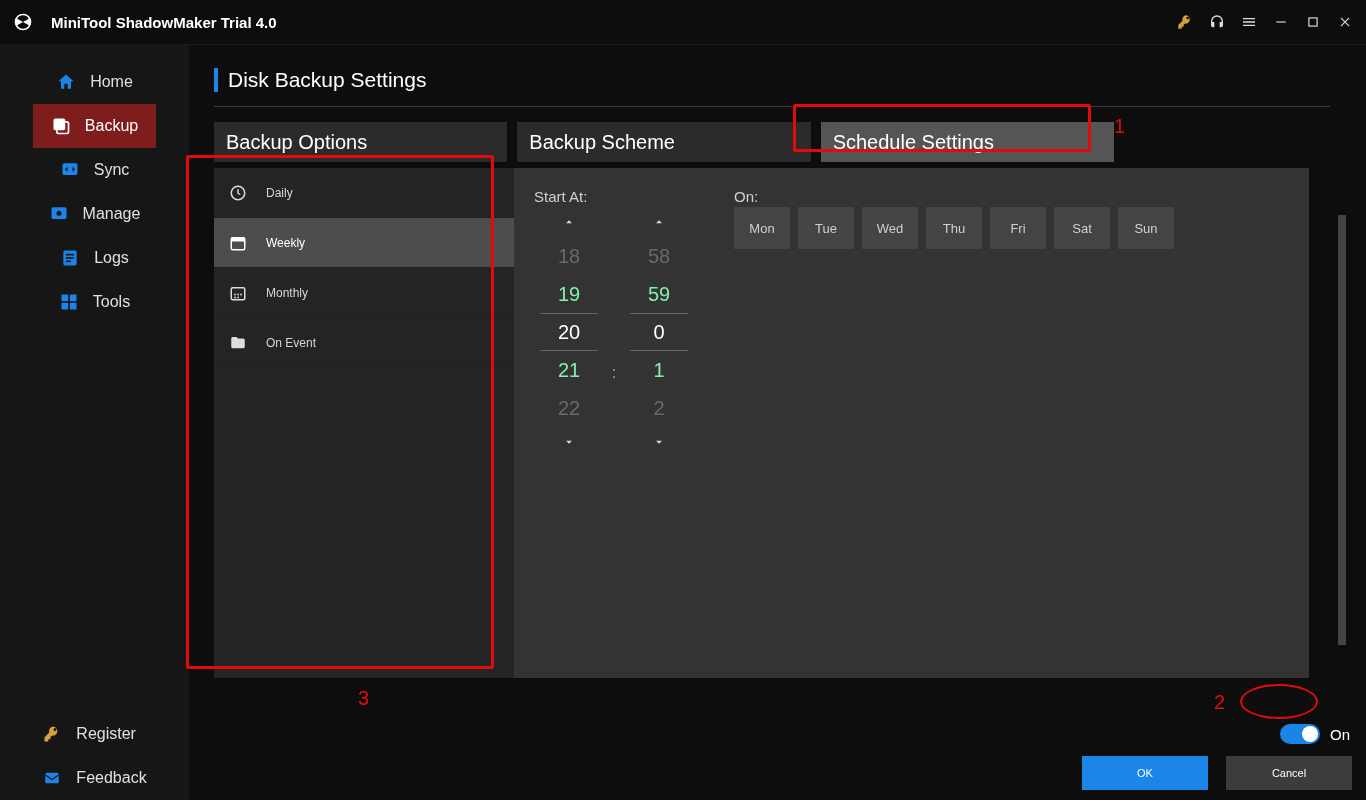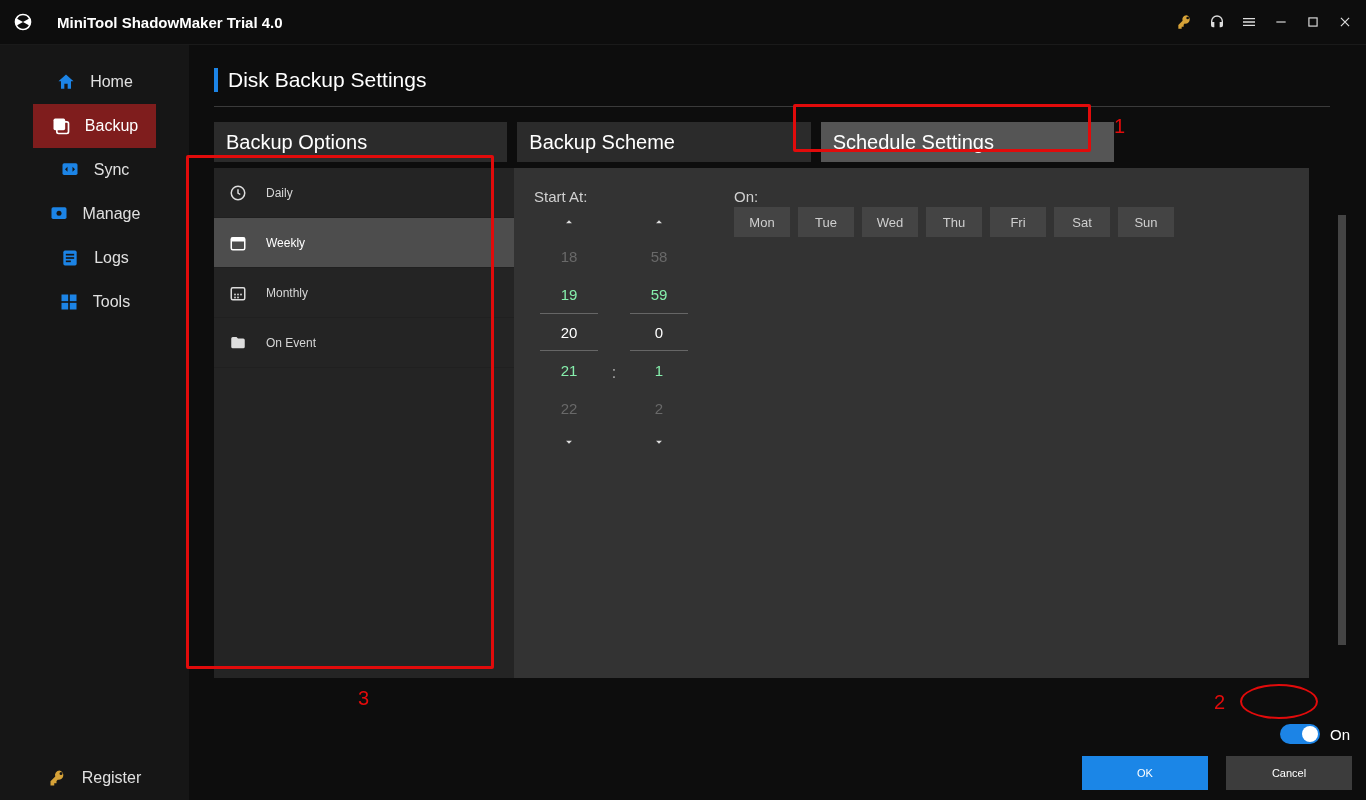--- a/index.html
+++ b/index.html
@@ -1,20 +1,20 @@
 <!DOCTYPE html>
 <html><head>
 <meta charset="utf-8">
 <style>
   * { box-sizing: border-box; margin: 0; padding: 0; font-family: "Segoe UI", Arial, sans-serif; }
   body { width:1366px; height:800px; background:#0d0d0d; color:#e6e6e6; overflow:hidden; font-size:15px; }
 
   
   .titlebar { height:45px; display:flex; align-items:center; justify-content:space-between; padding:0 12px; background:#0d0d0d; border-bottom:1px solid #1a1a1a; }
-  .title-left { display:flex; align-items:center; gap:23px; }
+  .title-left { display:flex; align-items:center; gap:17px; }
   .app-logo { width:22px; height:22px; display:flex; align-items:center; justify-content:center; }
   .app-title { font-size:15px; font-weight:600; color:#fff; }
   .title-right { display:flex; align-items:center; gap:14px; }
   .title-right .ticon { width:18px; height:18px; display:flex; align-items:center; justify-content:center; cursor:pointer; }
 
   .app-body { display:flex; height:755px; }
 
   
   .sidebar { width:190px; background:#161616; display:flex; flex-direction:column; padding-top:15px; border-right:1px solid #0d0d0d;align-items:center; }
   .side-spacer { flex:1; }
@@ -46,31 +46,31 @@
   .freq-item .ficon { width:20px; height:20px; display:flex; align-items:center; justify-content:center; }
 
   .schedule-panel { flex:1; background:#333; max-width:795px; padding:20px 20px; color:#c9c9c9; position:relative; }
   .sched-row { display:flex; gap:40px; }
   .label-sm { font-size:15px; margin-bottom:2px; color:#d0d0d0; }
 
   
   .spinner-col { display:flex; flex-direction:column; align-items:center; width:70px; }
   .spin-btn { width:70px; height:30px; display:flex; align-items:center; justify-content:center; cursor:pointer; color:#d0d0d0; }
   .spin-list { display:flex; flex-direction:column; align-items:center; width:70px; }
-  .spin-val { height:38px; display:flex; align-items:center; justify-content:center; width:70px; font-size:15px; color:#696969;}
+  .spin-val { height:38px; display:flex; align-items:center; justify-content:center; width:70px; font-size:20px; color:#696969;}
   .spin-val.near { color:#86efac; }
   .spin-val.sel { color:#fff; position:relative; }
   .spin-val.sel::before { content:""; position:absolute; top:0; left:6px; right:6px; height:1px; background:#666; }
   .spin-val.sel::after  { content:""; position:absolute; bottom:0; left:6px; right:6px; height:1px; background:#666; }
   .time-sep { display:flex; align-items:center; justify-content:center; width:20px; height:190px; padding-top:86px; font-size:16px; color:#aaa; align-self:flex-start; margin-top:28px;}
   .time-block { display:flex; align-items:flex-start; }
 
   
   .days { display:flex; gap:8px; }
-  .day { width:56px; height:30px; background:#444; color:#cfcfcf; font-size:13px; display:flex; align-items:center; justify-content:center; cursor:pointer; }
+  .day { width:56px; height:42px; background:#444; color:#cfcfcf; font-size:13px; display:flex; align-items:center; justify-content:center; cursor:pointer; }
 
   
   .scroll-track { position:absolute; right:20px; top:170px; width:8px; height:430px; background:#2a2a2a; }
   .scroll-thumb { position:absolute; top:0; left:0; right:0; height:430px; background:#444; }
 
   
   .footer { position:absolute; right:14px; bottom:10px; display:flex; align-items:center; gap:18px; }
   .footer-top { position:absolute; right:16px; bottom:56px; display:flex; align-items:center; gap:10px; }
   .toggle { width:40px; height:20px; background:#1c84e6; border-radius:10px; position:relative; cursor:pointer; }
   .toggle .knob { position:absolute; right:2px; top:2px; width:16px; height:16px; background:#fff; border-radius:50%; }
@@ -188,20 +188,29 @@
     </div>
     <div class="side-spacer"></div>
     <div class="side-bottom">
       <div class="side-item">
         <span class="sicon">
             <svg viewBox="0 0 24 24" width="18" height="18">
               <path fill="#d6a238" d="M14 2a6 6 0 0 0-5.65 8L2 16.35V22h5v-3h3v-3l1.65-1.65A6 6 0 1 0 14 2zm2 6a2 2 0 1 1 0-4 2 2 0 0 1 0 4z"></path>
             </svg>
           </span>
         <span>Register</span>
+      </div>
+      <div class="side-item">
+        <span class="sicon">
+            <svg viewBox="0 0 24 24" width="18" height="18">
+              <rect x="3" y="5" width="18" height="14" rx="2" fill="#1c84e6"></rect>
+              <path fill="#161616" d="M3 7l9 6 9-6v2l-9 6-9-6z"></path>
+            </svg>
+          </span>
+        <span>Feedback</span>
       </div>
     </div>
   </div>
 
   <div class="main">
     <div class="page-title-row">
       <div class="title-bar-accent"></div>
       <div class="page-title">Disk Backup Settings</div>
     </div>
     <div class="hr"></div>

